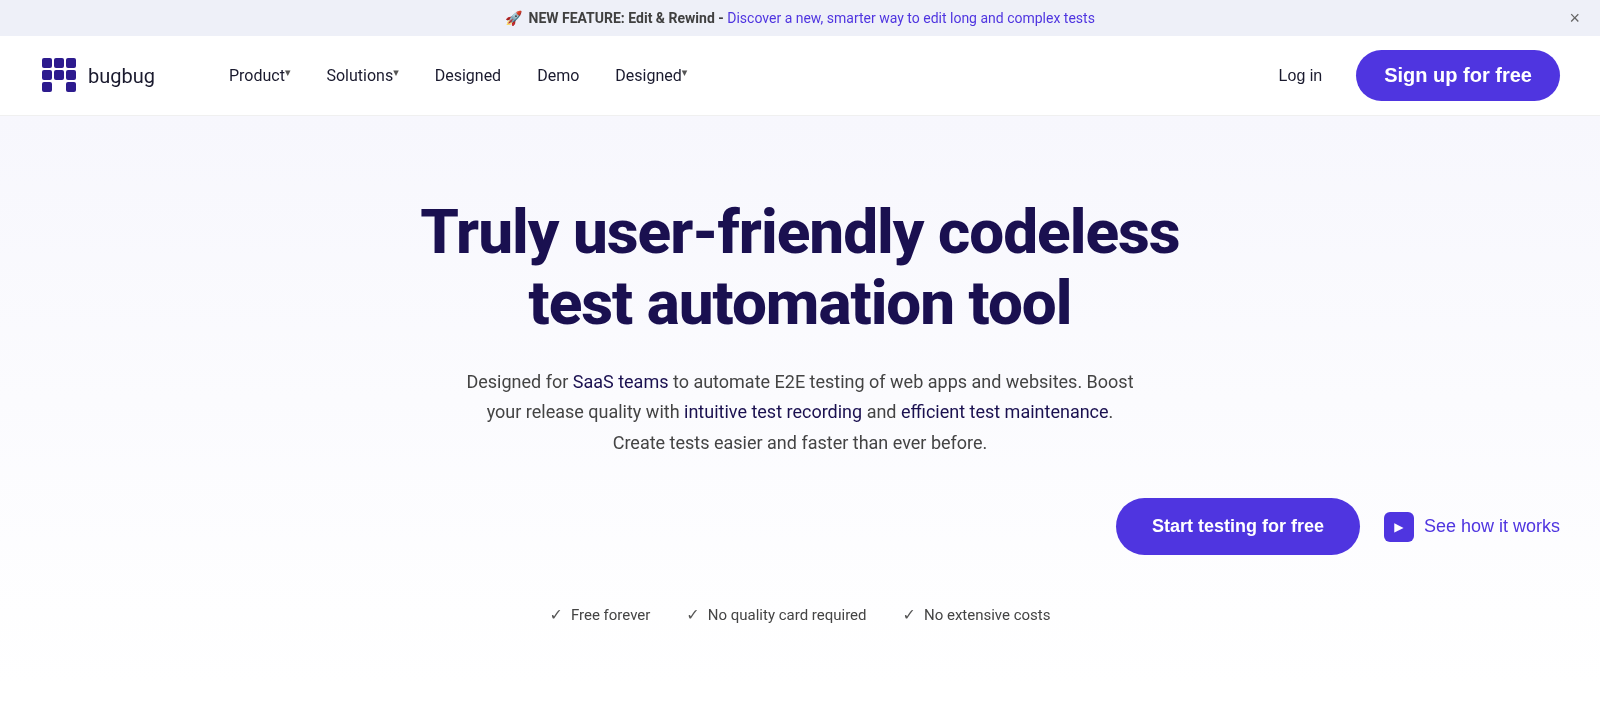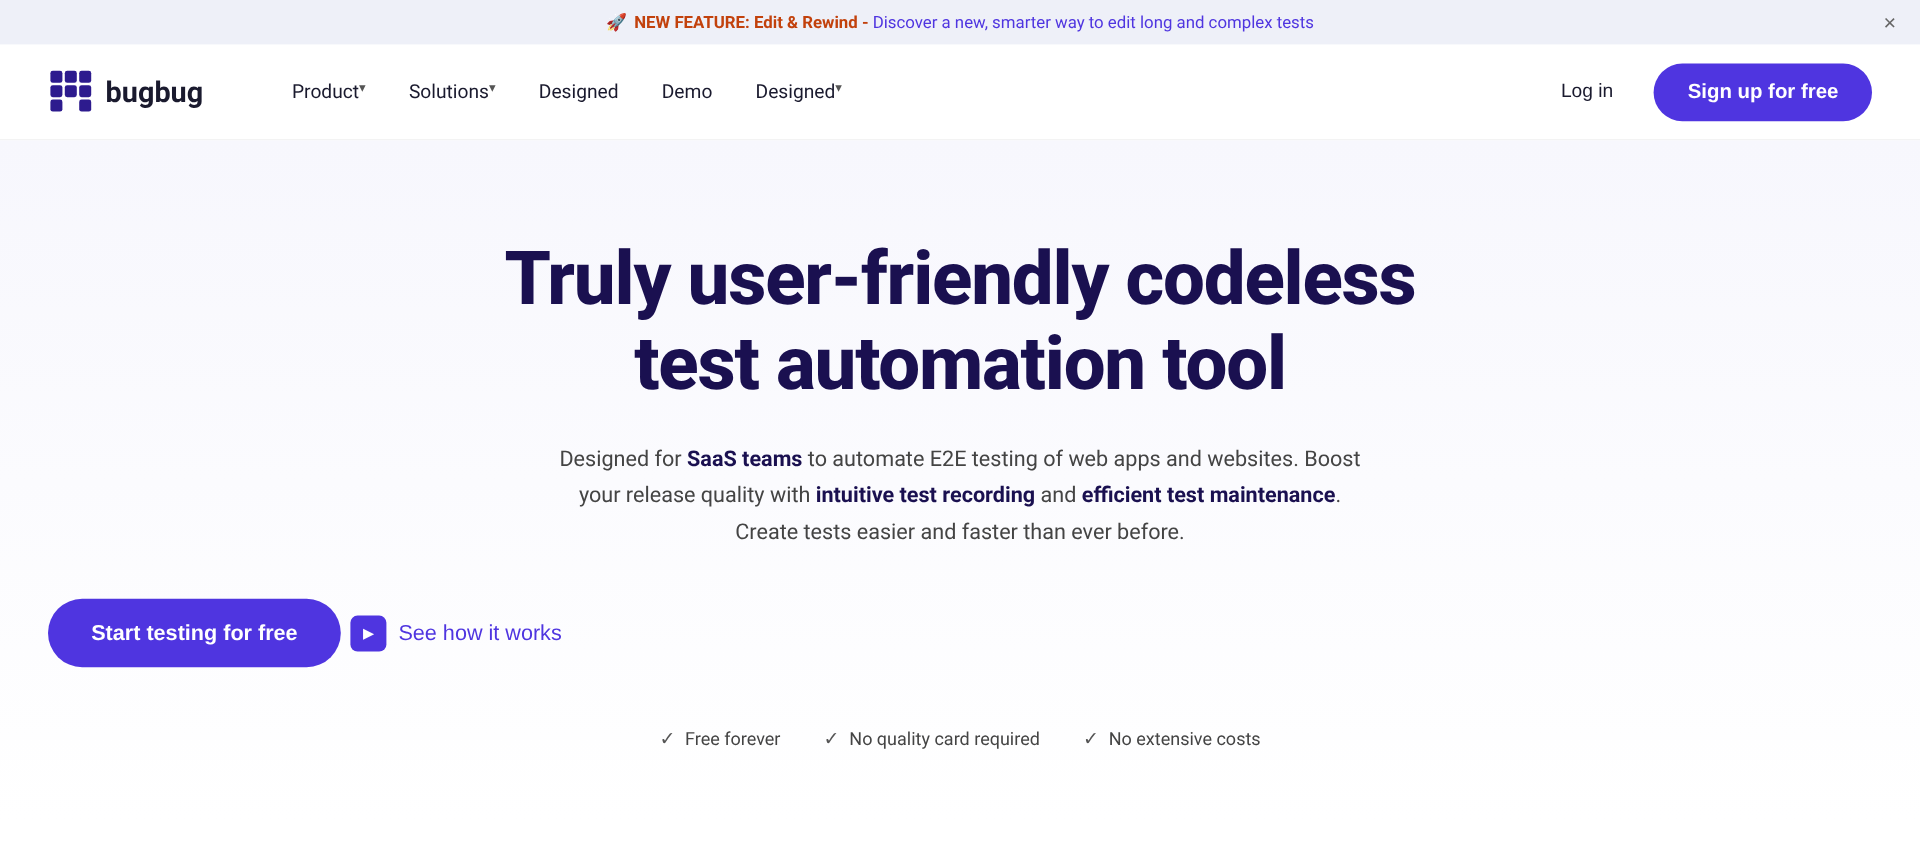--- a/index.html
+++ b/index.html
@@ -17,21 +17,21 @@
       text-align: center;
       padding: 10px 40px;
       font-size: 14px;
       color: #333;
       display: flex;
       align-items: center;
       justify-content: center;
       gap: 6px;
       position: relative;
     }
-    .banner strong { color: #c2410c; }
+    .banner strong { color: #404040; }
     .banner a { color: #4f35e0; text-decoration: none; }
     .banner-close {
       position: absolute;
       right: 20px;
       top: 50%;
       transform: translateY(-50%);
       background: none;
       border: none;
       font-size: 18px;
       cursor: pointer;
@@ -48,22 +48,22 @@
       border-bottom: 1px solid #f0f0f0;
       background: #fff;
     }
 
     .logo {
       display: flex;
       align-items: center;
       gap: 8px;
       text-decoration: none;
       color: #1a1a2e;
-      font-size: 24px;
-      font-weight: 700;
+      font-size: 20px;
+      font-weight: 400;
       margin-right: 60px;
     }
 
     .logo-icon {
       width: 40px;
       height: 40px;
     }
 
     .nav-links {
       display: flex;
@@ -106,21 +106,21 @@
       padding: 8px 14px;
       text-align: center;
     }
 
     .signup-btn {
       background: #4f35e0;
       color: #fff;
       border: none;
       border-radius: 50px;
       padding: 14px 28px;
-      font-size: 17px;
+      font-size: 20px;
       font-weight: 600;
       cursor: pointer;
       white-space: nowrap;
     }
 
     
     .hero {
       background: linear-gradient(180deg, #f7f7fd 0%, #fff 100%);
       text-align: center;
       padding: 80px 40px 60px;
@@ -138,27 +138,27 @@
     }
 
     .hero-subtitle {
       font-size: 18px;
       color: #444;
       max-width: 680px;
       margin: 0 auto 40px;
       line-height: 1.7;
     }
 
-    .hero-subtitle .bold { font-weight: 700; color: #1a1050; }
+    .hero-subtitle .bold { font-weight: 400; color: #1a1050; }
 
     .hero-buttons {
       display: flex;
       align-items: center;
-      justify-content: flex-start;
-      gap: 8px;
+      justify-content: flex-end;
+      gap: 24px;
       margin-bottom: 50px;
     }
 
     .cta-primary {
       background: #4f35e0;
       color: #fff;
       border: none;
       border-radius: 50px;
       padding: 18px 36px;
       font-size: 18px;

